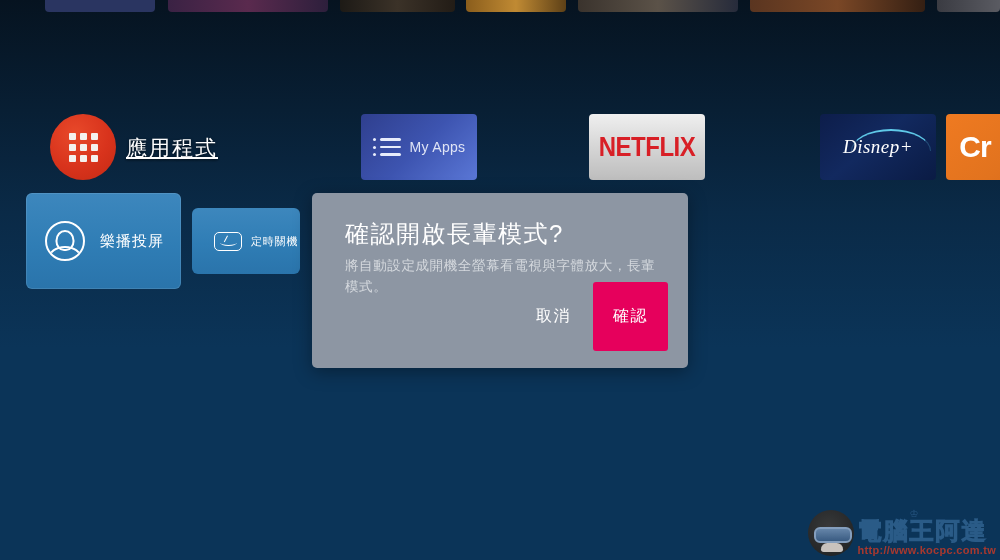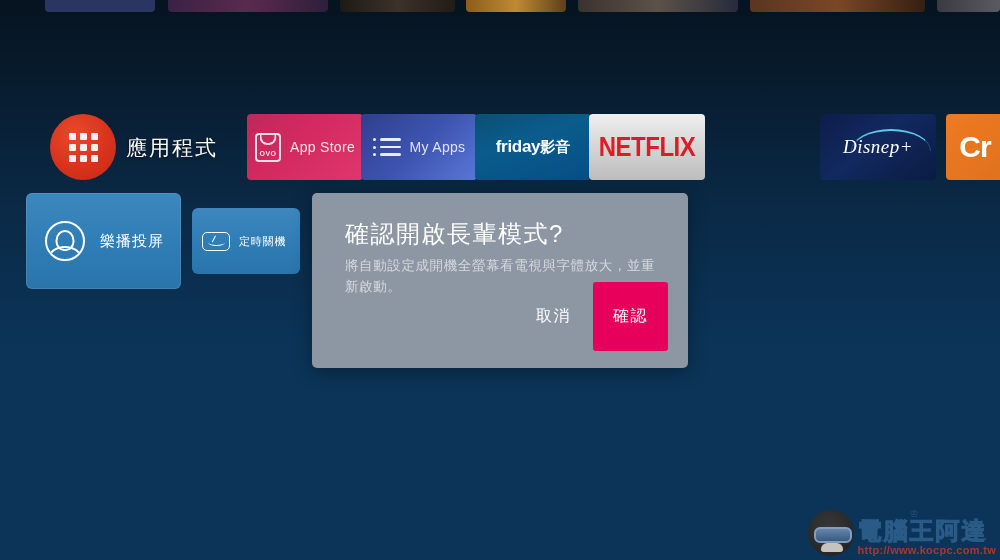--- a/index.html
+++ b/index.html
@@ -32,20 +32,21 @@
     width: 66px; height: 66px; border-radius: 50%;
     background: radial-gradient(circle at 38% 30%, #e8492a 0%, #d8331c 55%, #c42a14 100%);
     display: flex; align-items: center; justify-content: center;
   }
   #apps-grid { display: grid; grid-template-columns: repeat(3, 7px); grid-template-rows: repeat(3, 7px); gap: 4px; }
   #apps-grid i { display: block; width: 7px; height: 7px; background: #f4f1ee; border-radius: 1px; }
   #apps-title {
     position: absolute; left: 126px; top: 82px;
     color: #ffffff; font-size: 21px; letter-spacing: 2px;
     text-shadow: 0 1px 3px rgba(0,0,0,.6);
+    text-decoration: underline;
   }
 
   .tile {
     position: absolute; top: 62px; height: 66px; border-radius: 4px;
     display: flex; align-items: center; justify-content: center;
     overflow: hidden;
   }
   .tile-inner { display: flex; align-items: center; gap: 9px; }
 
   .t-appstore { background: linear-gradient(135deg, #c0275c 0%, #d42a61 45%, #e0366f 100%); }
@@ -108,21 +109,21 @@
   .crunchy-logo { color: #ffffff; font-size: 30px; font-weight: bold; letter-spacing: -1px; }
 
   
   .s-tile {
     position: absolute; border-radius: 6px;
     background: linear-gradient(180deg, #3d87bd 0%, #2f7db5 55%, #2a74ab 100%);
     display: flex; align-items: center;
   }
   #s-elder  { left: 26px;  top: 193px; width: 155px; height: 96px; padding-left: 19px; gap: 15px;
               box-shadow: 0 0 0 1px rgba(255,255,255,.10) inset; }
-  #s-sleep  { left: 192px; top: 208px; width: 108px; height: 66px; padding-left: 10px; gap: 9px; }
+  #s-sleep  { left: 192px; top: 208px; width: 108px; height: 66px; padding-left: 22px; gap: 9px; }
 
   .elder-ico { width: 40px; height: 40px; border: 2px solid #ffffff; border-radius: 50%; position: relative; overflow: hidden; flex: none; }
   .elder-ico::before {
     content: ""; position: absolute; left: 50%; top: 7px; transform: translateX(-50%);
     width: 15px; height: 17px; border: 2px solid #ffffff; border-radius: 50% 50% 45% 45%;
   }
   .elder-ico::after {
     content: ""; position: absolute; left: 50%; bottom: -11px; transform: translateX(-50%);
     width: 30px; height: 20px; border: 2px solid #ffffff; border-radius: 50% 50% 0 0;
   }
@@ -220,48 +221,35 @@
           <i></i>
           <i></i>
           <i></i>
           <i></i>
           <i></i>
           <i></i>
       </div>
     </div>
     <div id="apps-title">應用程式</div>
 
-    <div class="tile t-appstore" style="left:247px;width:116px;">
-      <div class="tile-inner">
-        <div class="bag-icon">
-          <span>OVO</span>
-        </div>
-        <span class="tile-label">App Store</span>
-      </div>
-    </div>
 
     <div class="tile t-myapps" style="left:361px;width:116px;">
       <div class="tile-inner">
         <div class="list-icon">
           <b class="li-r1"></b>
             <i class="li-r1"></i>
           <b class="li-r2"></b>
             <i class="li-r2"></i>
           <b class="li-r3"></b>
             <i class="li-r3"></i>
         </div>
         <span class="tile-label">My Apps</span>
       </div>
     </div>
 
-    <div class="tile t-friday" style="left:475px;width:116px;">
-      <div class="friday-logo">
-        <em>friday</em><span class="friday-cn">影音</span>
-      </div>
-    </div>
 
     <div class="tile t-netflix" style="left:589px;width:116px;">
       <div class="netflix-logo">NETFLIX</div>
     </div>
 
 
     <div class="tile t-disney" style="left:820px;width:116px;">
       <div class="disney-logo">Disnep+</div>
     </div>
 
@@ -275,21 +263,21 @@
     <span class="elder-label">樂播投屏</span>
   </div>
 
   <div class="s-tile" id="s-sleep">
     <div class="sleep-ico"></div>
     <span class="sleep-label">定時關機</span>
   </div>
 
   <div id="dialog">
     <div id="dlg-title">確認開啟長輩模式?</div>
-    <div id="dlg-body">將自動設定成開機全螢幕看電視與字體放大，並重新啟動。</div>
+    <div id="dlg-body">將自動設定成開機全螢幕看電視與字體放大，長輩模式。</div>
     <div id="dlg-actions">
       <button id="btn-cancel">取消</button>
       <button id="btn-confirm">確認</button>
     </div>
   </div>
 
   <div id="watermark">
     <div id="wm-face"></div>
     <div id="wm-text-wrap">
       <div id="wm-crown">♔</div>

